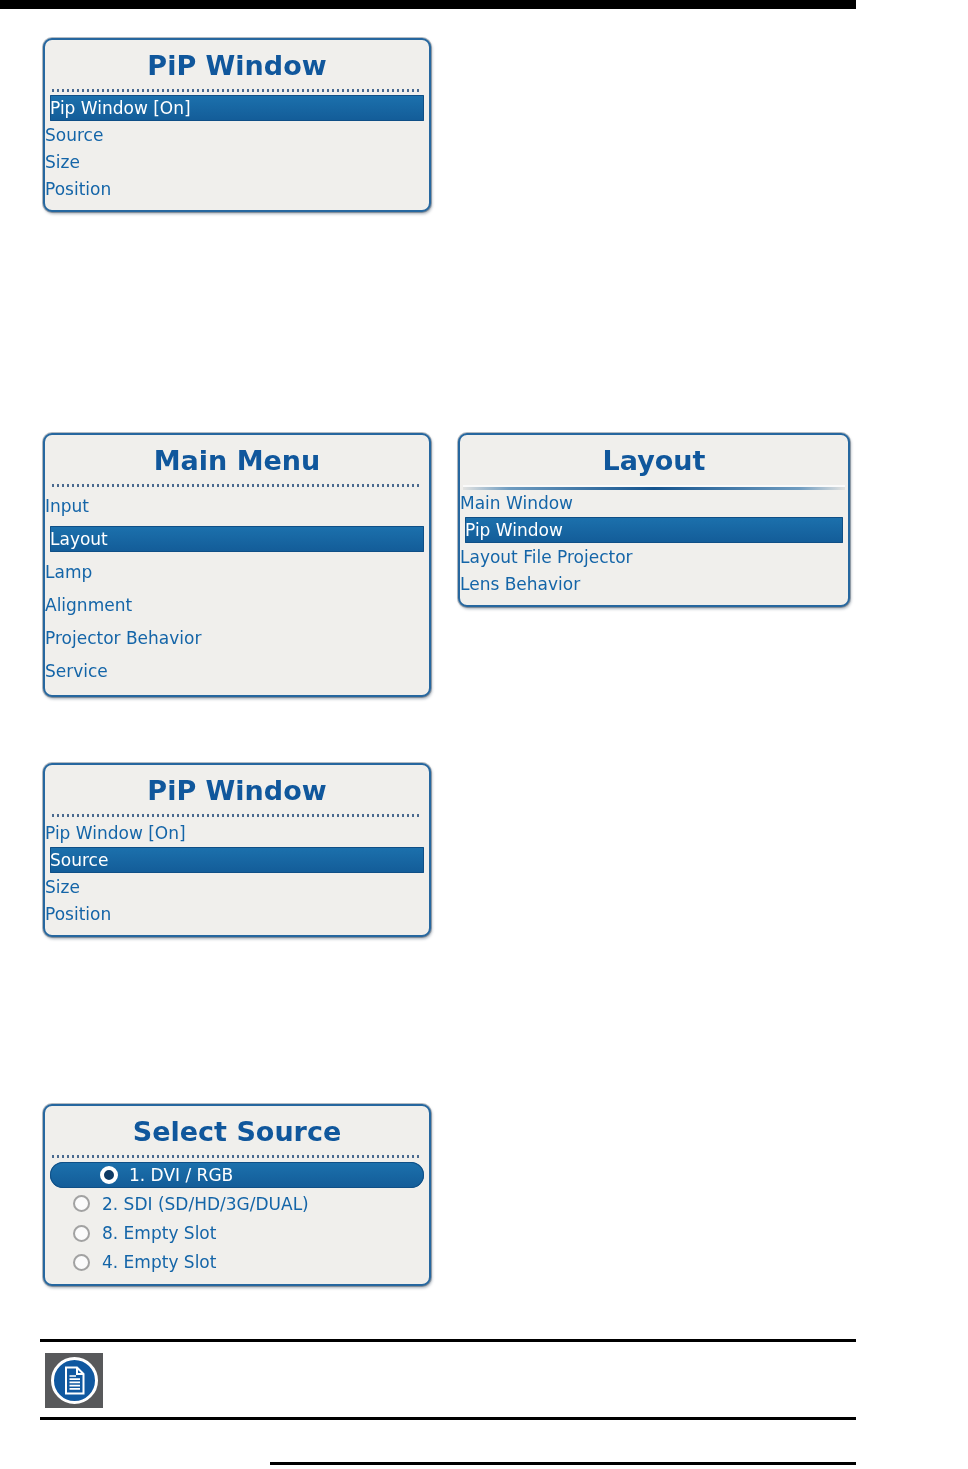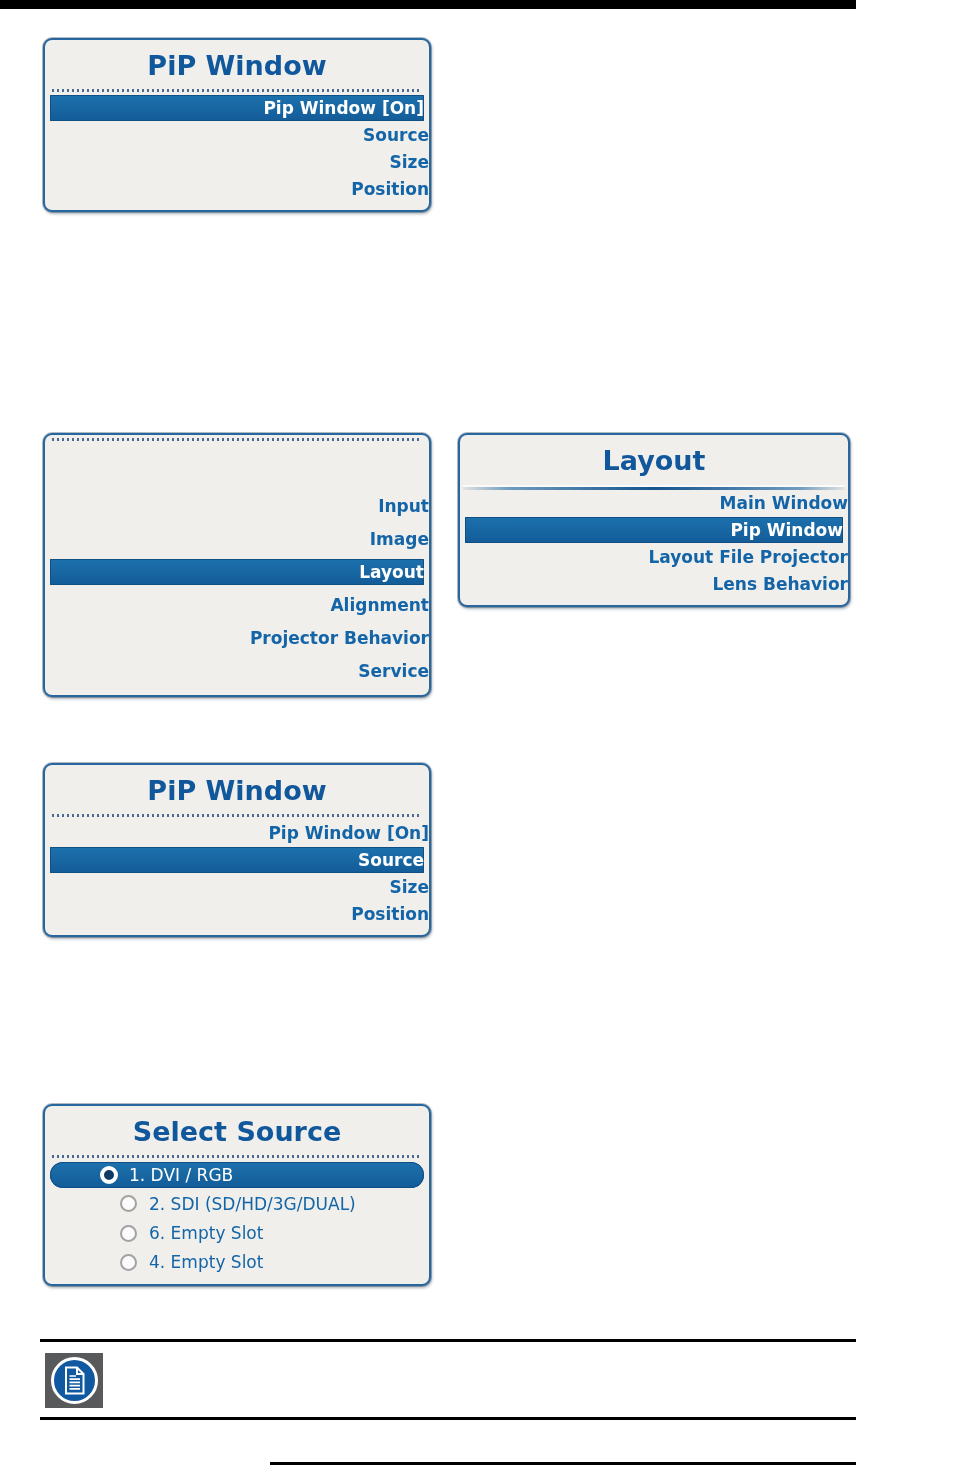--- a/index.html
+++ b/index.html
@@ -29,32 +29,32 @@
   .sep-grad {
     height:3px; border-top:2px solid #fafafa; margin:4px 3px 0 3px;
     background:linear-gradient(to right,
       #e3e3e1 0%, #6f9cc0 12%, #15548e 50%, #6f9cc0 88%, #e3e3e1 100%);
   }
   .menu-items {
     position:absolute; left:0; right:0; top:54px; bottom:7px;
     display:flex; flex-direction:column; justify-content:space-around;
   }
   .item {
-    height:26px; line-height:26px; text-align:right;
-    color:#1465a8; font-size:17px; cursor:default; white-space:nowrap;font-weight:bold;
+    height:26px; line-height:26px; text-align:left;
+    color:#1465a8; font-size:17px; cursor:default; white-space:nowrap;
   }
   .item.hl {
     margin:0 5px; color:#ffffff; border-radius:1px;
     background:linear-gradient(#1c71ad, #135c98);
     box-shadow:inset 0 0 0 1px #0f4f86;
   }
   
   .row {
     height:26px; display:flex; align-items:center;
-    padding-left:75px; color:#1465a8; font-size:17px; white-space:nowrap;
+    padding-left:28px; color:#1465a8; font-size:17px; white-space:nowrap;
   }
   .row.hl {
     margin:0 5px; padding-left:50px; color:#ffffff; border-radius:13px;
     background:linear-gradient(#1c71ad, #135c98);
     box-shadow:inset 0 0 0 1px #0f4f86;
   }
   .radio {
     box-sizing:border-box; width:17px; height:17px; border-radius:50%;
     border:2px solid #a2a2a2; background:#fbfbfb; margin-right:12px; flex:0 0 auto;
   }
@@ -87,25 +87,26 @@
     <div class="sep sep-dotted"></div>
     <div class="menu-items">
       <div class="item hl">Pip Window [On]</div>
       <div class="item">Source</div>
       <div class="item">Size</div>
       <div class="item">Position</div>
     </div>
   </div>
 
   <div class="menu" style="left:43px; top:433px; width:388px; height:264px;">
+    <div class="menu-title">Main Menu</div>
     <div class="sep sep-dotted"></div>
     <div class="menu-items">
       <div class="item">Input</div>
-      <div class="item">Image</div>
       <div class="item hl">Layout</div>
+      <div class="item">Lamp</div>
       <div class="item">Alignment</div>
       <div class="item">Projector Behavior</div>
       <div class="item">Service</div>
     </div>
   </div>
 
   <div class="menu" style="left:458px; top:433px; width:392px; height:174px;">
     <div class="menu-title">Layout</div>
     <div class="sep sep-grad"></div>
     <div class="menu-items">
@@ -134,21 +135,21 @@
       <div class="row hl">
         <span class="radio selected"></span>
         <span>1. DVI / RGB</span>
       </div>
       <div class="row">
         <span class="radio"></span>
         <span>2. SDI (SD/HD/3G/DUAL)</span>
       </div>
       <div class="row">
         <span class="radio"></span>
-        <span>6. Empty Slot</span>
+        <span>8. Empty Slot</span>
       </div>
       <div class="row">
         <span class="radio"></span>
         <span>4. Empty Slot</span>
       </div>
     </div>
   </div>
 
   <div class="rule" style="left:40px; top:1339px; width:926px;"></div>
   <div class="note-box">

